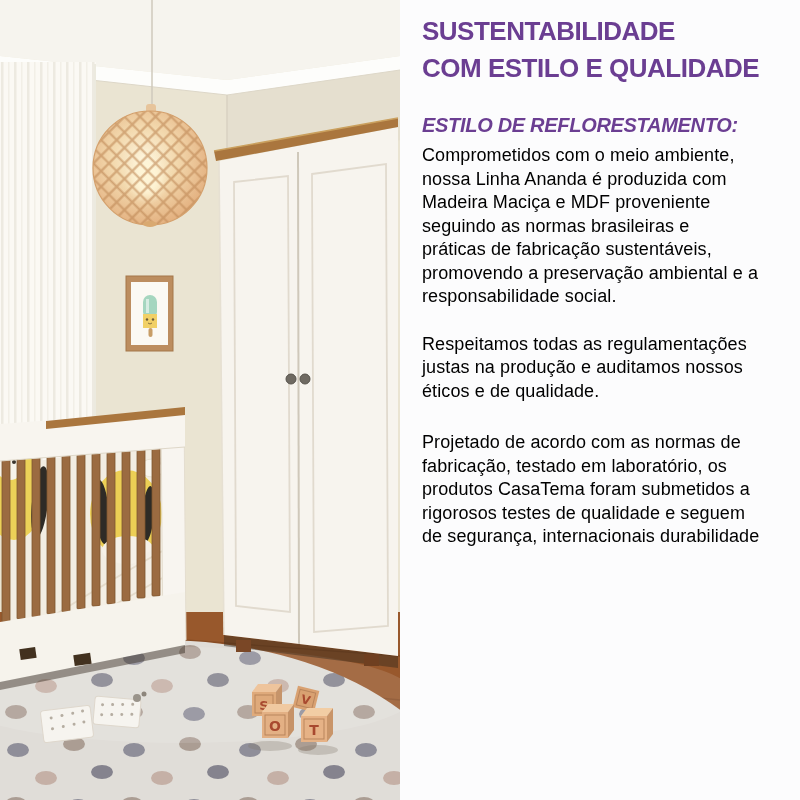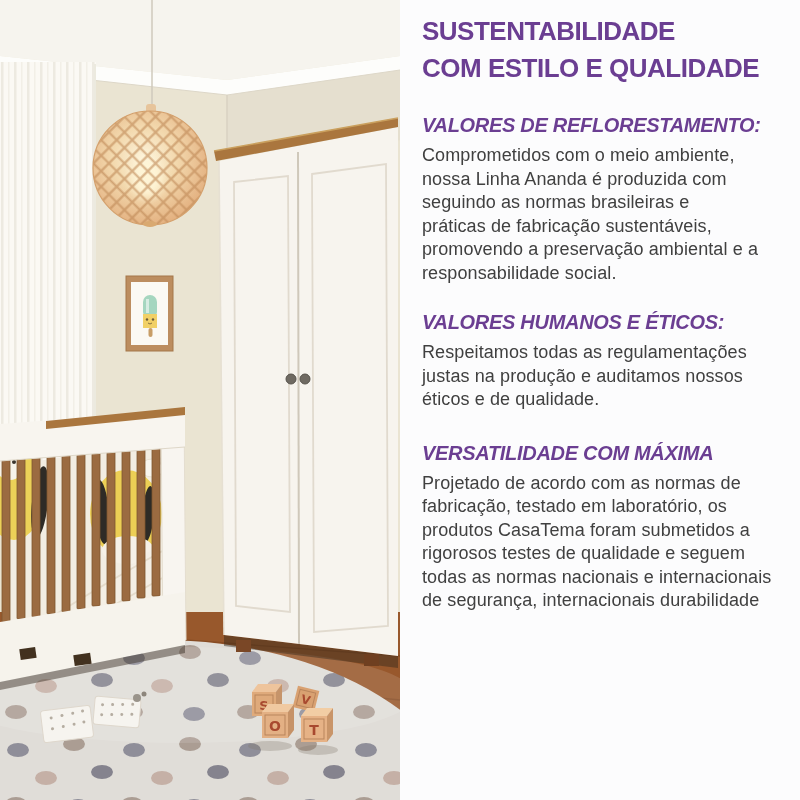--- a/index.html
+++ b/index.html
@@ -11,21 +11,21 @@
              padding:13px 14px 0 22px;background:#fcfcfd;}
   h1.title{margin:0;color:#6b3e92;font-size:26px;line-height:37px;
            font-weight:800;letter-spacing:-0.5px;}
   .tl{display:block;white-space:nowrap;}
   .sec{margin-top:24px;}
   .sec.first{margin-top:25px;}
   .sec.last{margin-top:28px;}
   .sec-h{margin:0;color:#6b3e92;font-size:20px;line-height:26px;
          font-style:italic;font-weight:800;letter-spacing:-0.3px;}
   .hl{display:block;white-space:nowrap;}
-  .sec-b{margin:6px 0 0;color:#404040;font-size:18px;line-height:23.5px;}
+  .sec-b{margin:6px 0 0;color:#000000;font-size:18px;line-height:23.5px;}
   .bl{display:block;white-space:nowrap;letter-spacing:0.1px;}
 </style>
 </head>
 <body>
 
 <div class="page">
 
   <div class="photo-pane">
     <svg width="400" height="800" viewBox="0 0 400 800" xmlns="http://www.w3.org/2000/svg">
       <defs>
@@ -226,50 +226,46 @@
   </div>
 
   <div class="text-pane">
     <h1 class="title">
       <span class="tl">SUSTENTABILIDADE</span>
       <span class="tl">COM ESTILO E QUALIDADE</span>
     </h1>
 
     <section class="sec first">
       <h2 class="sec-h">
-        <span class="hl">VALORES DE REFLORESTAMENTO:</span>
+        <span class="hl">ESTILO DE REFLORESTAMENTO:</span>
       </h2>
       <p class="sec-b">
         <span class="bl">Comprometidos com o meio ambiente,</span>
         <span class="bl">nossa Linha Ananda é produzida com</span>
+        <span class="bl">Madeira Maciça e MDF proveniente</span>
         <span class="bl">seguindo as normas brasileiras e</span>
         <span class="bl">práticas de fabricação sustentáveis,</span>
         <span class="bl">promovendo a preservação ambiental e a</span>
         <span class="bl">responsabilidade social.</span>
       </p>
     </section>
 
     <section class="sec">
-      <h2 class="sec-h">
-        <span class="hl">VALORES HUMANOS E ÉTICOS:</span>
-      </h2>
       <p class="sec-b">
         <span class="bl">Respeitamos todas as regulamentações</span>
         <span class="bl">justas na produção e auditamos nossos</span>
         <span class="bl">éticos e de qualidade.</span>
       </p>
     </section>
 
     <section class="sec last">
       <h2 class="sec-h">
-        <span class="hl">VERSATILIDADE COM MÁXIMA</span>
       </h2>
       <p class="sec-b">
         <span class="bl">Projetado de acordo com as normas de</span>
         <span class="bl">fabricação, testado em laboratório, os</span>
         <span class="bl">produtos CasaTema foram submetidos a</span>
         <span class="bl">rigorosos testes de qualidade e seguem</span>
-        <span class="bl">todas as normas nacionais e internacionais</span>
         <span class="bl">de segurança, internacionais durabilidade</span>
       </p>
     </section>
   </div>
 </div>
 
 </body></html>

